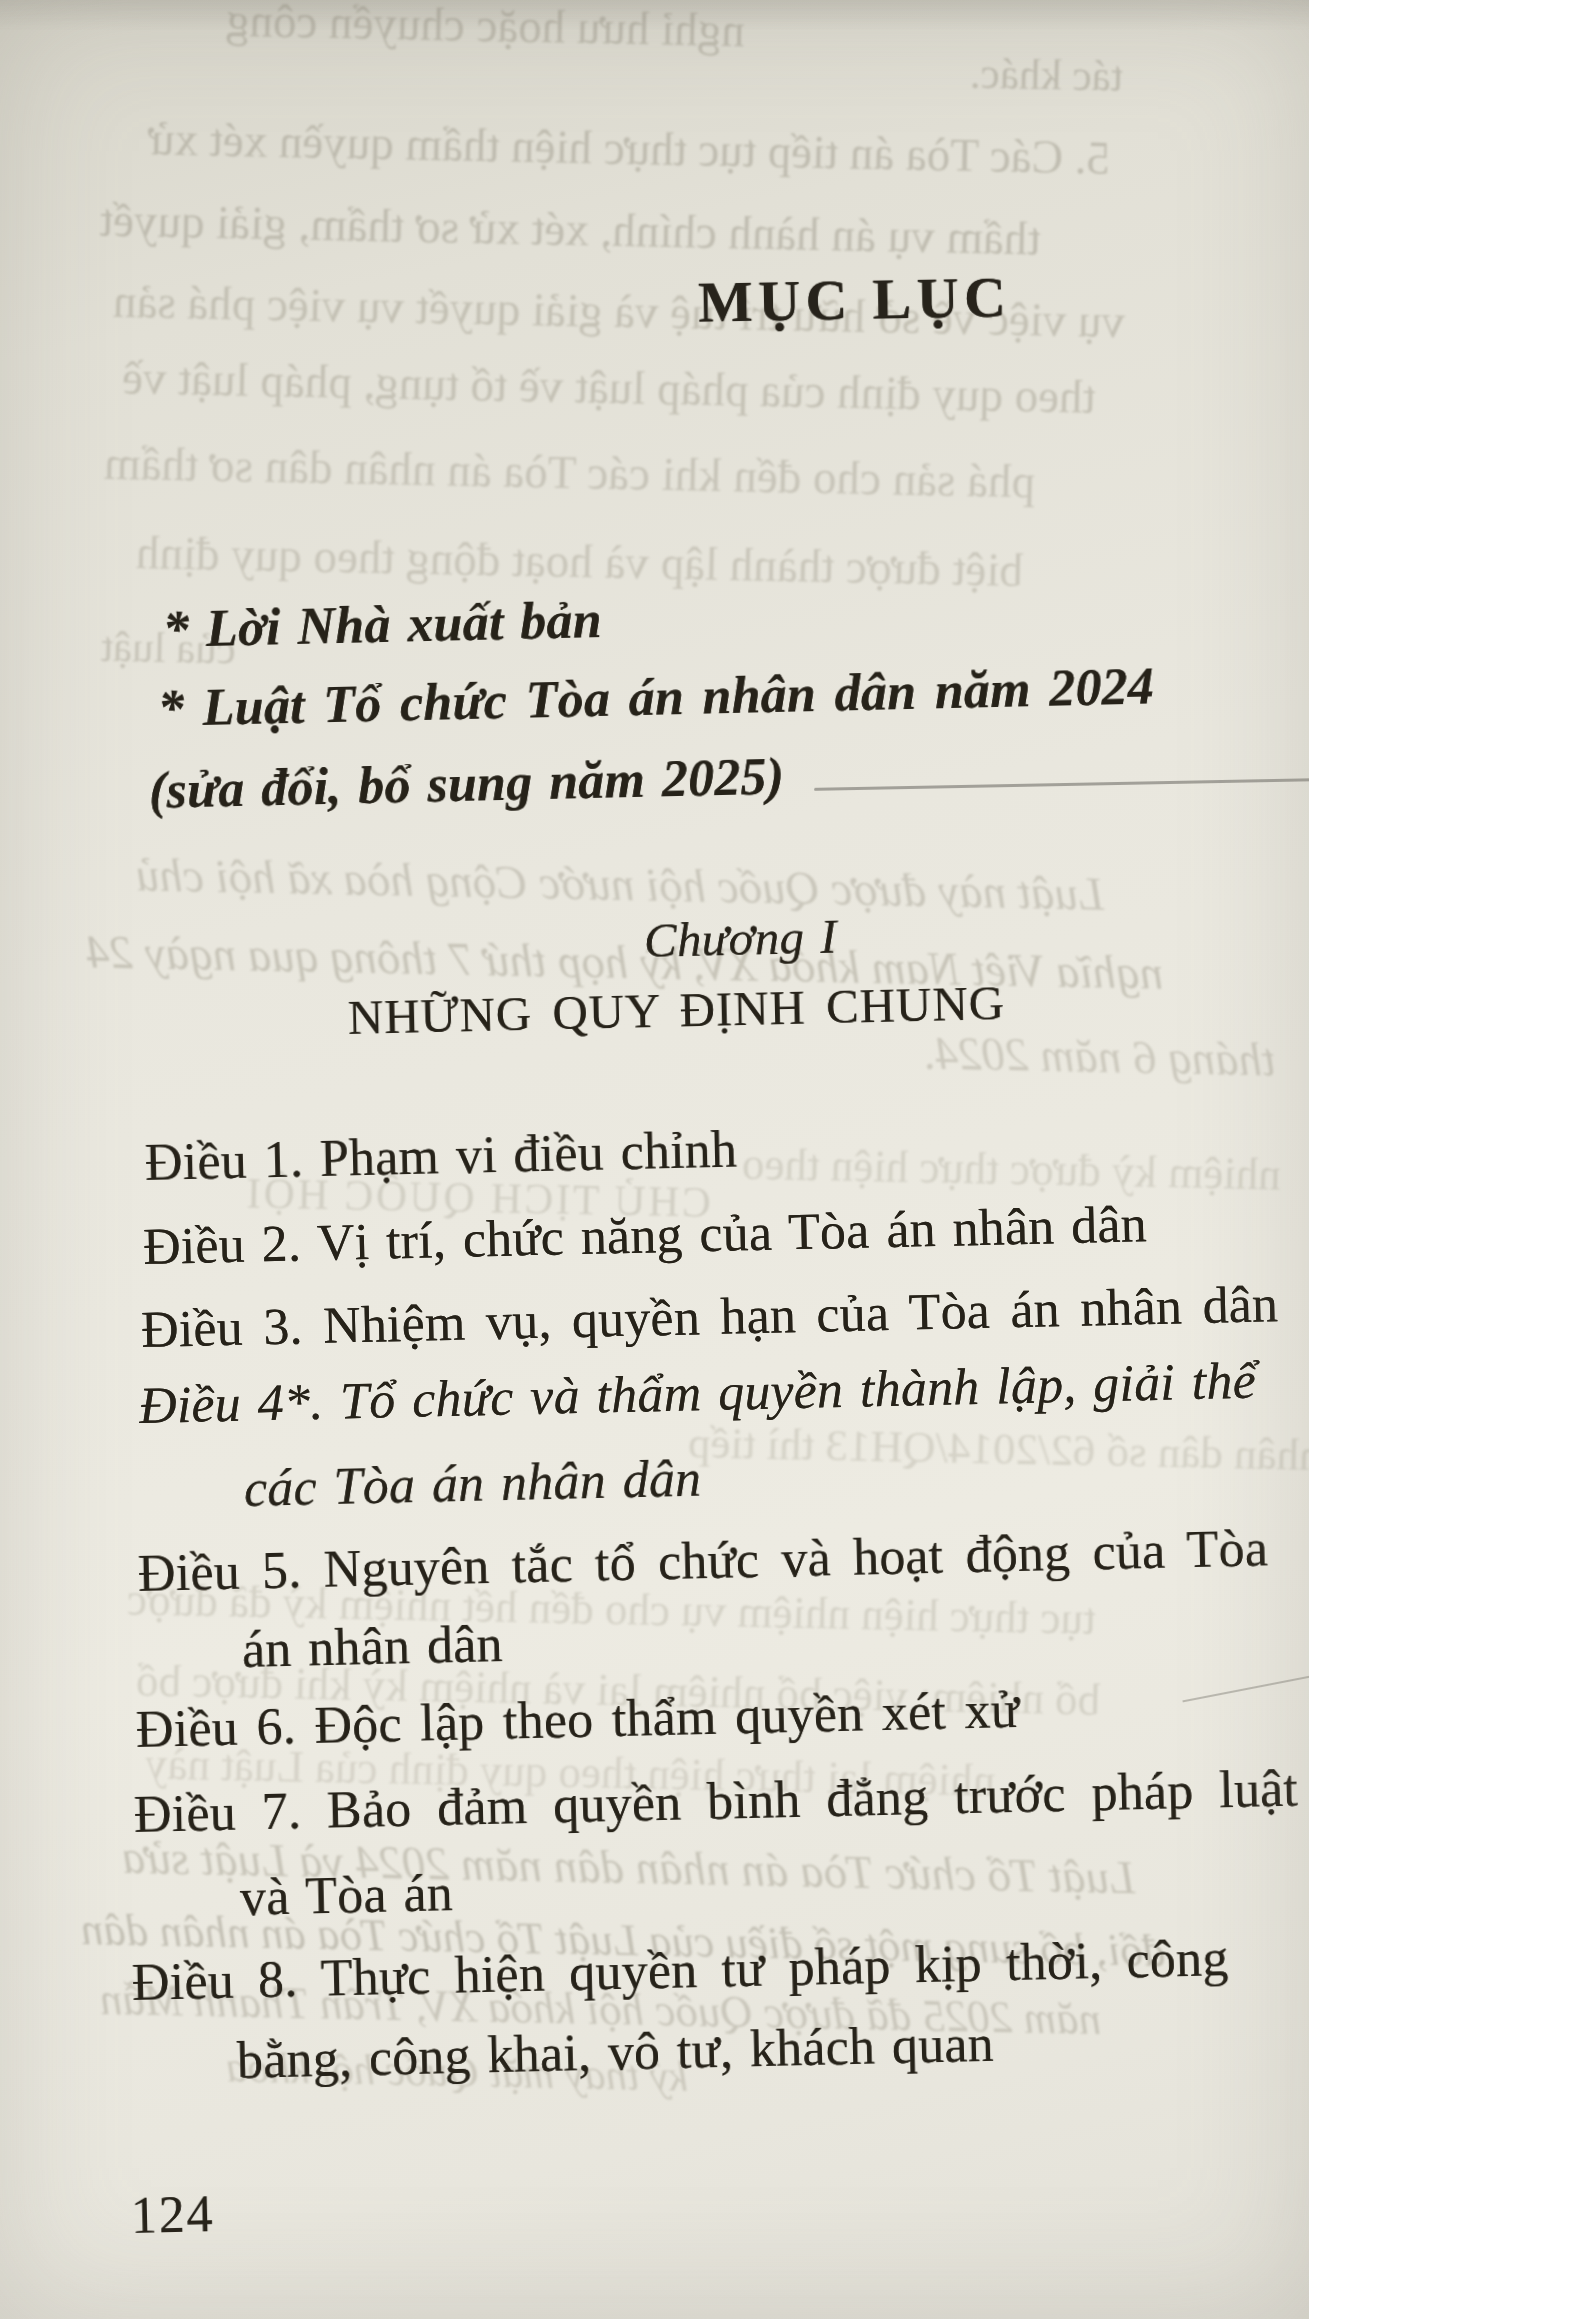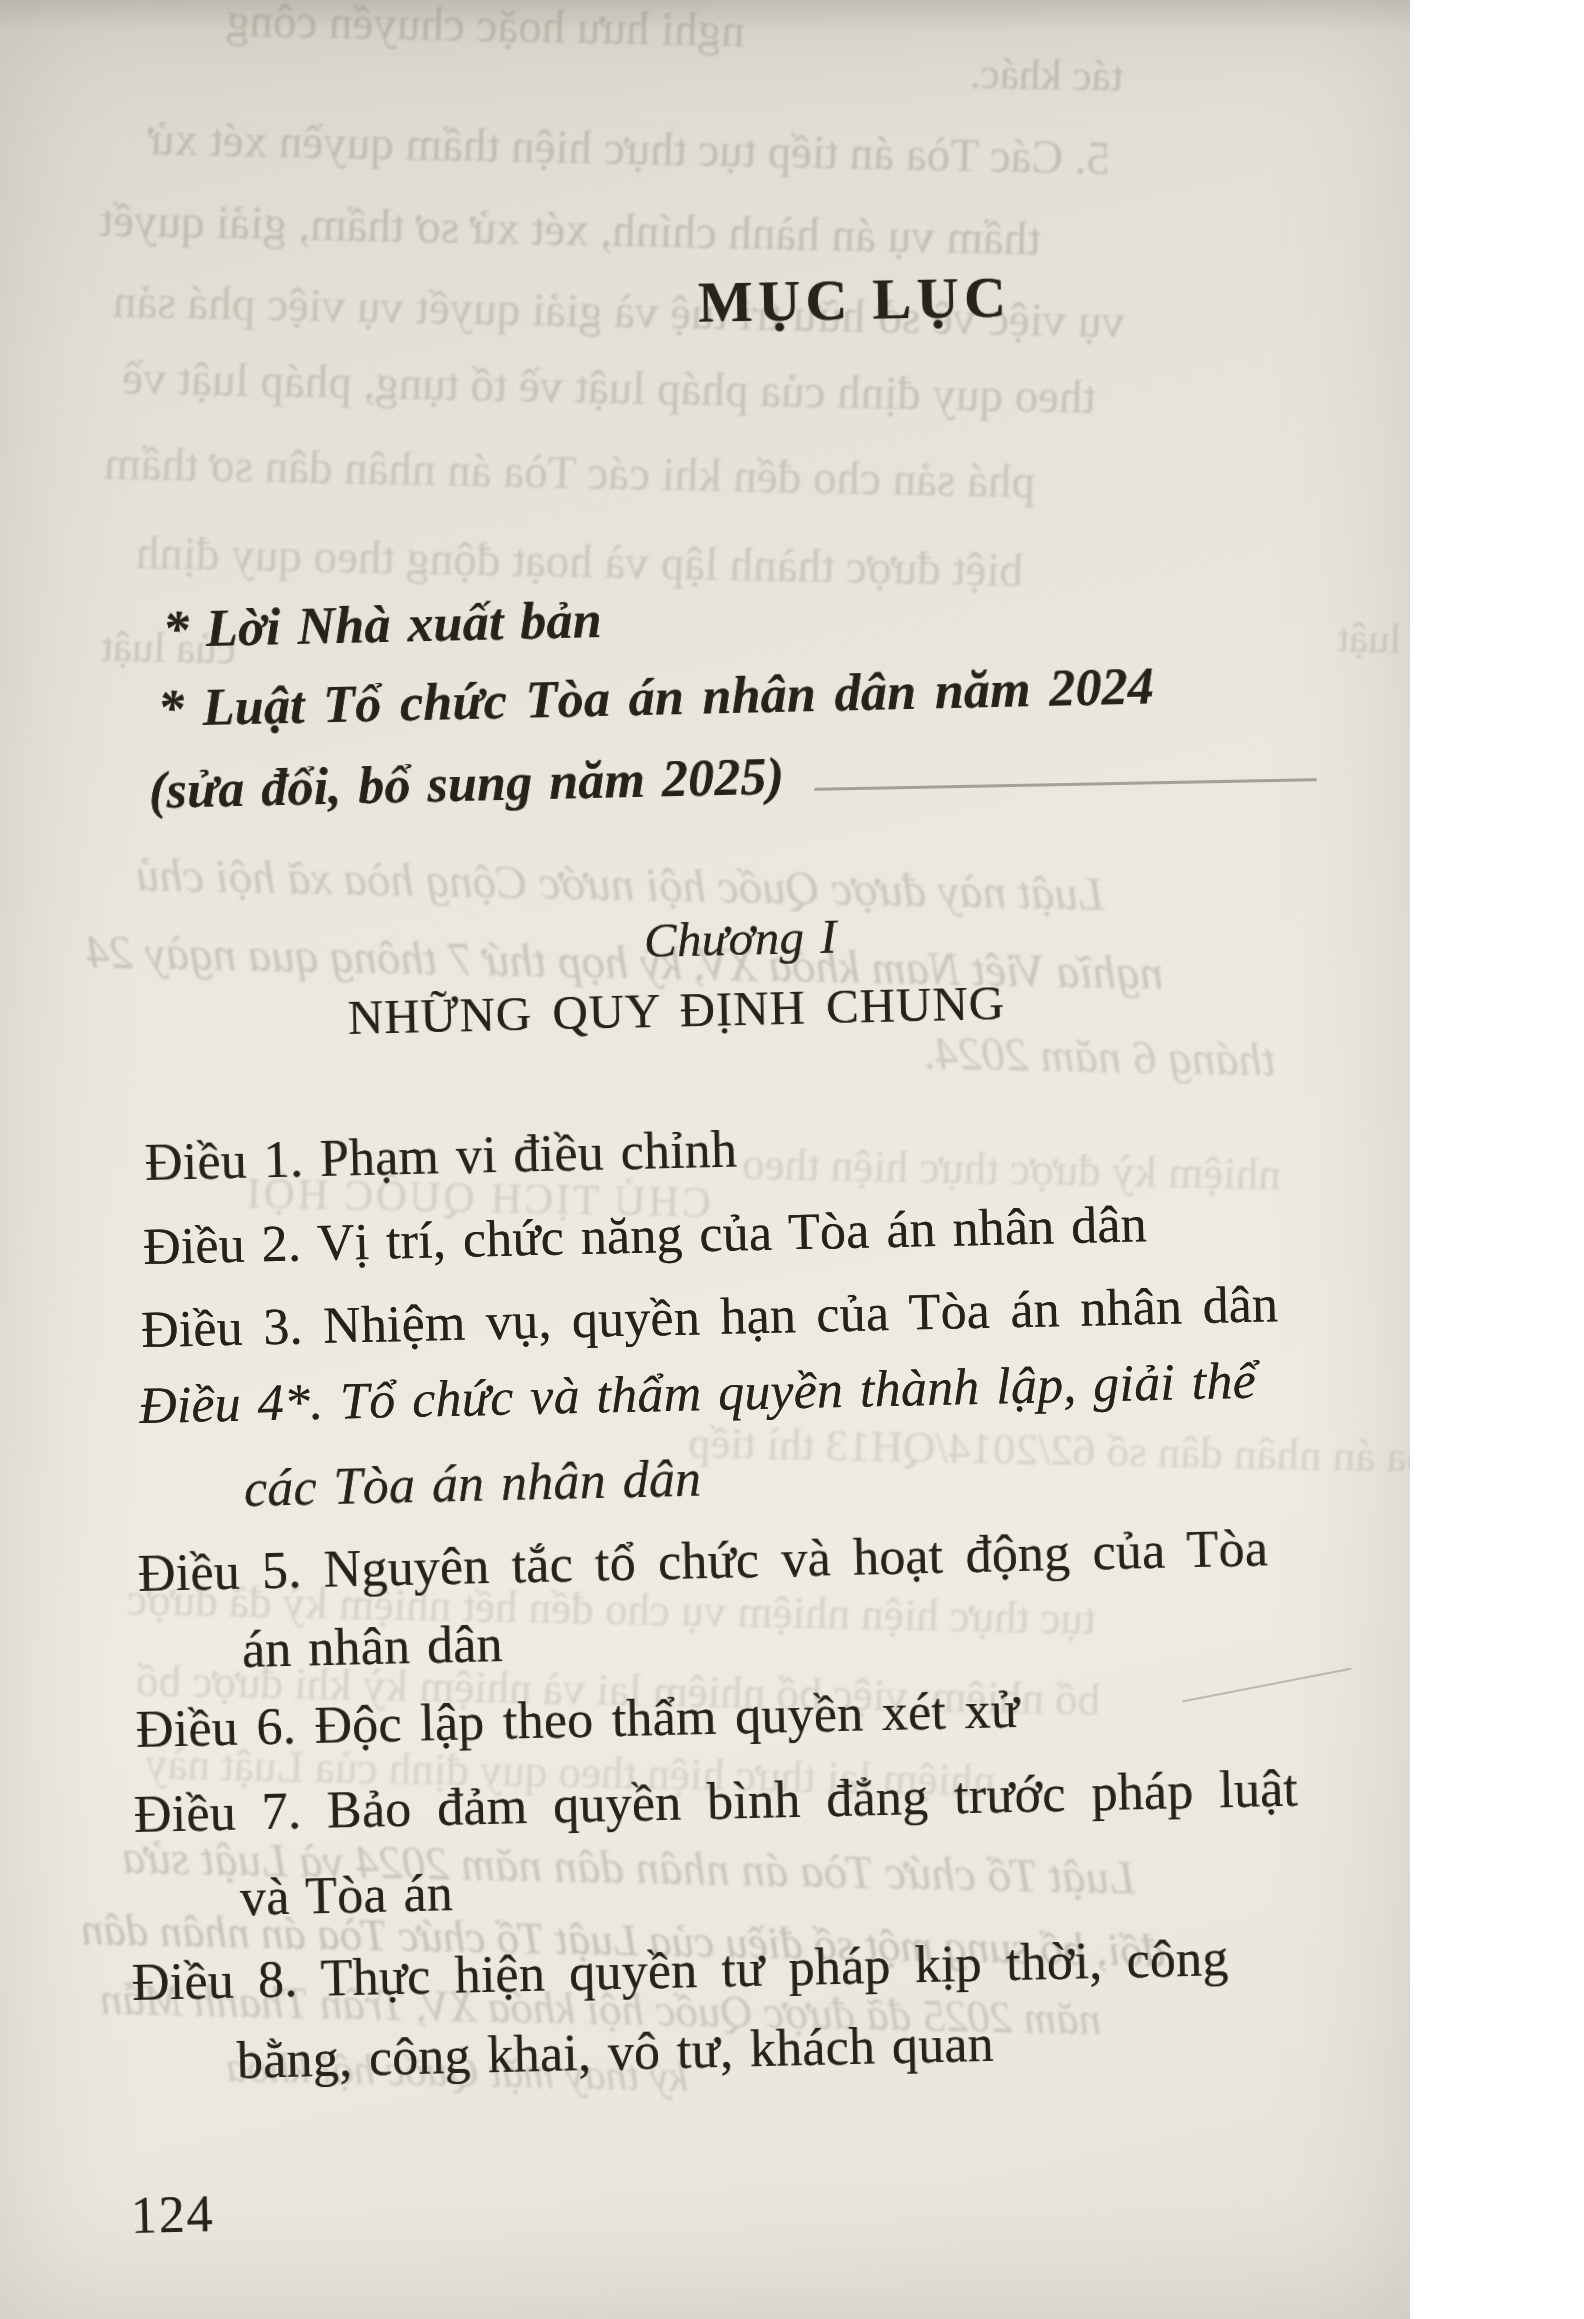--- a/index.html
+++ b/index.html
@@ -1,18 +1,18 @@
 <!DOCTYPE html>
 <html style="font-size:14.5px"><head>
 <meta charset="utf-8">
 <style>
   html,body{margin:0;padding:0;}
   body{width:1585px;height:2319px;overflow:hidden;
        font-family:"Liberation Serif","DejaVu Serif",serif;}
-  .sheet{position:absolute;left:0;top:0;width:1410px;height:2319px;
+  .sheet{position:absolute;left:0;top:0;width:1309px;height:2319px;
        background:linear-gradient(168deg,#d8d6cb 0%,#e2e0d6 14%,#e9e7de 38%,#edebe2 66%,#e8e6dd 88%,#e3e1d8 100%);
        overflow:hidden;}
   .vignette{position:absolute;inset:0;box-shadow:inset 0 0 127px rgba(140,137,124,.28);pointer-events:none;}
   .top-shade{position:absolute;left:0;top:0;width:100%;height:31px;
        background:linear-gradient(to bottom,rgba(125,122,112,.22),rgba(125,122,112,0));}
   .right-curve{position:absolute;top:0;left:1411px;width:152px;height:100%;
        background:linear-gradient(to right,rgba(100,98,90,0),rgba(100,98,90,.10));}
   .page-edge{position:absolute;top:0;left:1552px;width:33px;height:100%;
        background:linear-gradient(to right,rgba(240,238,230,.9) 0%,#c9c8c6 34%,#a5a4a8 55%,#8f8e93 78%,#9b9aa0 100%);
        box-shadow:-5.4px 0 9px rgba(120,118,110,.25);}

